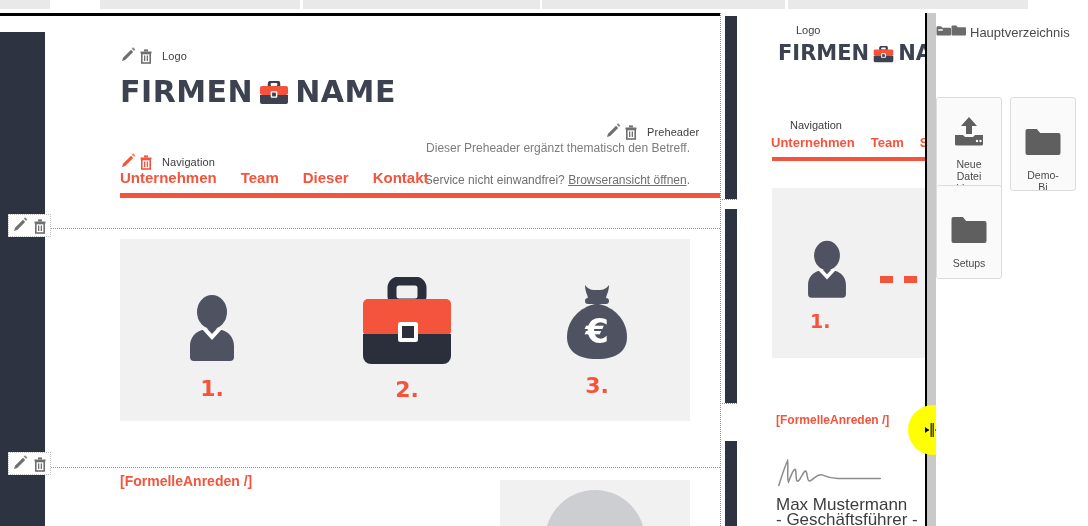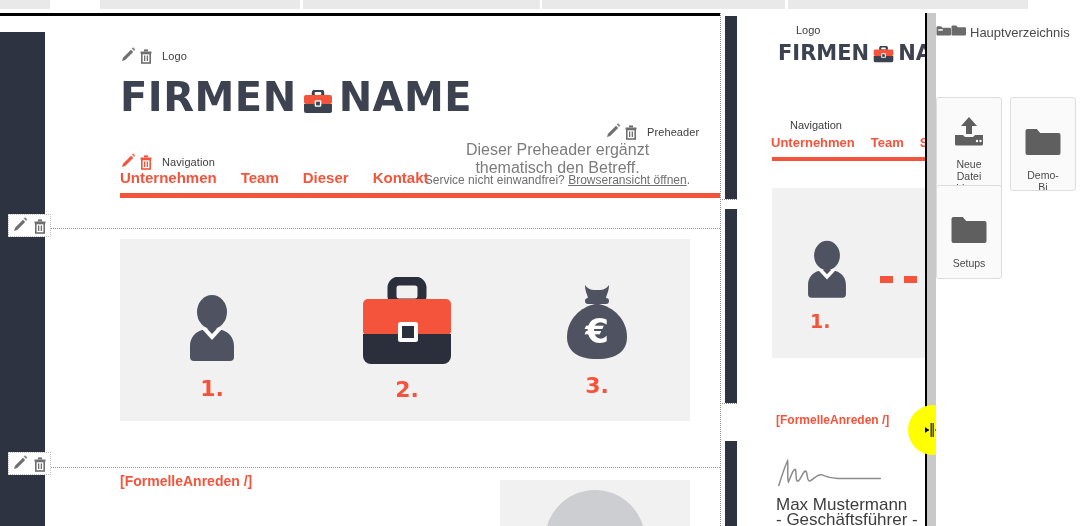--- a/index.html
+++ b/index.html
@@ -28,28 +28,28 @@
   
   .ctrl{display:inline-flex;align-items:center;gap:2px;vertical-align:middle;}
   .ctrl svg{display:block;}
   .ctrl-label{font-size:11px;color:#3d3d3d;margin-left:7px;letter-spacing:.1px;}
 
   .rail-ctrl{position:absolute;left:8px;background:#ffffff;padding:2px 3px 2px 3px;
      border:1px dotted #bfbfbf;line-height:0;}
 
   
   .logo-ctrl{position:absolute;left:75px;top:15px;}
-  .firmen{position:absolute;left:75px;top:42px;font-size:40px;font-weight:bold;color:#3d4250;
+  .firmen{position:absolute;left:75px;top:42px;font-size:30px;font-weight:bold;color:#3d4250;
      letter-spacing:.5px;white-space:nowrap;font-family:"DejaVu Sans",sans-serif;}
   .case-ico{display:inline-block;vertical-align:-3px;margin:0 6px;}
 
   
   .pre-ctrl{position:absolute;left:560px;top:91px;}
-  .pre-text{position:absolute;left:380px;top:109px;width:265px;text-align:center;
-     font-size:16px;color:#7c7c7c;}
+  .pre-text{position:absolute;left:380px;top:109px;width:265px;text-align:right;
+     font-size:12px;color:#7c7c7c;}
   .browser-line{position:absolute;left:310px;top:141px;width:335px;text-align:right;
      font-size:12px;color:#6f6f6f;}
   .browser-line a{color:#6f6f6f;}
 
   
   .nav-ctrl{position:absolute;left:75px;top:121px;}
   .navbar{position:absolute;left:75px;top:137px;font-size:15px;color:#f4543c;font-weight:bold;white-space:nowrap;}
   .navbar span{margin-right:24px;}
   .nav-rule{position:absolute;left:75px;top:161px;width:600px;height:5px;background:#f4543c;}
   .info-box{position:absolute;left:75px;top:207px;width:570px;height:182px;background:#f1f1f1;}

